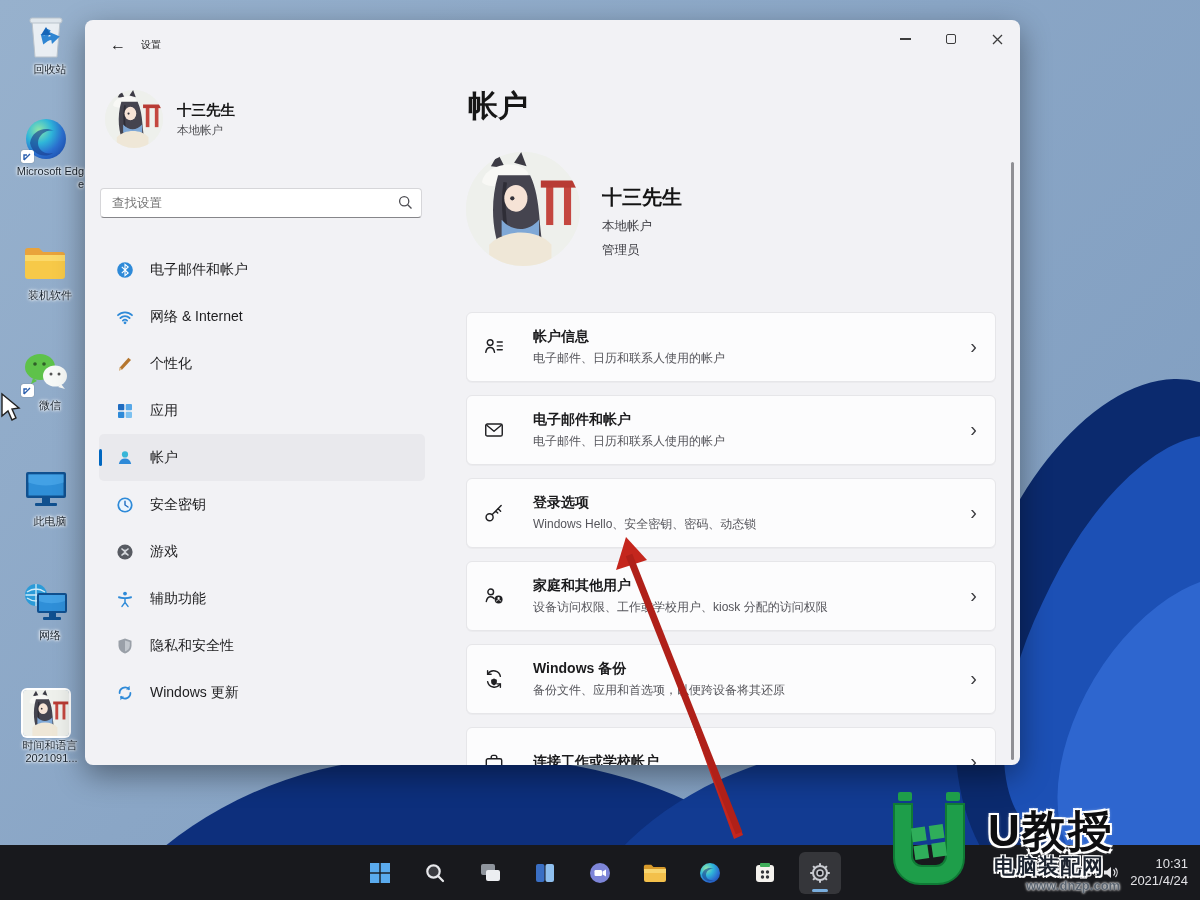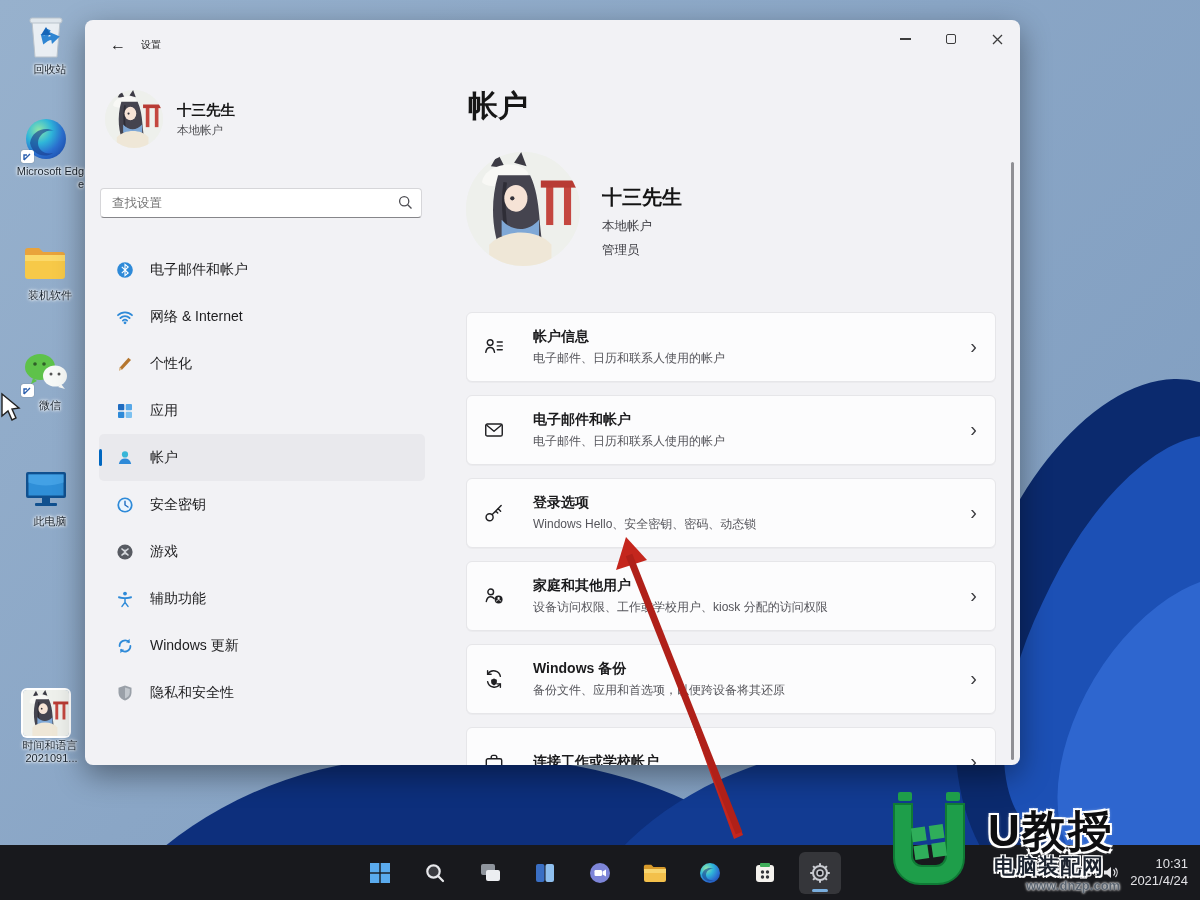--- a/index.html
+++ b/index.html
@@ -211,20 +211,34 @@
         <rect x="3" y="4" width="40" height="26" rx="2" fill="#10508f"></rect>
         <rect x="5.5" y="6.5" width="35" height="21" fill="#2f8fd8"></rect>
         <path d="M5.5 6.5 h35 v8 c-12 4 -24 4 -35 0 Z" fill="#49a5e8" opacity=".8"></path>
         <rect x="19" y="30" width="8" height="5" fill="#10508f"></rect>
         <rect x="12" y="35" width="22" height="3" rx="1" fill="#10508f"></rect>
       </svg>
     </div>
     <div class="lbl">此电脑</div>
   </div>
 
+  <div class="dicon" style="left:8px; top:580px">
+    <div class="art">
+      <svg width="46" height="44" viewBox="0 0 46 44">
+        <circle cx="13" cy="14" r="11" fill="#2b9bd8"></circle>
+        <path d="M4 11 c6 -4 12 -4 18 0 M4 17 c6 4 12 4 18 0 M13 3 v22 M2.5 14 h21" stroke="#cfeaf8" stroke-width="1.3" fill="none"></path>
+        <rect x="14" y="12" width="30" height="20" rx="2" fill="#10508f"></rect>
+        <rect x="16" y="14" width="26" height="16" fill="#2f8fd8"></rect>
+        <path d="M16 14 h26 v6 c-9 3 -18 3 -26 0 Z" fill="#49a5e8" opacity=".8"></path>
+        <rect x="26" y="32" width="7" height="4" fill="#10508f"></rect>
+        <rect x="20" y="36" width="18" height="3" rx="1" fill="#10508f"></rect>
+      </svg>
+    </div>
+    <div class="lbl">网络</div>
+  </div>
 
   <div class="dicon" style="left:8px; top:690px">
     <div class="art">
       <svg width="46" height="46" viewBox="0 0 64 64" style="border-radius:4px; box-shadow:0 0 0 2px #fff">
         <use href="#avatarArt"></use>
       </svg>
     </div>
     <div class="lbl">
       <span>时间和语言</span><br>
       <span>2021091...</span>
@@ -334,32 +348,32 @@
       </div>
       <div class="nav-item">
         <svg class="ni" viewBox="0 0 18 18">
           <circle cx="9" cy="3.6" r="1.9" fill="#2e8ad8"></circle>
           <path d="M2.8 7 c4.1 1.3 8.3 1.3 12.4 0 M9 8.2 v4.2 M9 12.4 l-3 4 M9 12.4 l3 4 M9 8.2 c-2 .3-4 .1-6.2-.6 M9 8.2 c2 .3 4 .1 6.2-.6" stroke="#2e8ad8" stroke-width="1.5" fill="none" stroke-linecap="round"></path>
         </svg>
         <span class="nl">辅助功能</span>
       </div>
       <div class="nav-item">
         <svg class="ni" viewBox="0 0 18 18">
+          <path d="M9 1.5 L15.5 3.8 V8.2 c0 4.2-2.7 7-6.5 8.3 C5.2 15.2 2.5 12.4 2.5 8.2 V3.8 Z" fill="#9aa0a8"></path>
+          <path d="M9 3.4 L13.8 5.1 V8.3 c0 3.1-2 5.2-4.8 6.3 Z" fill="#c2c7cd"></path>
+        </svg>
+        <span class="nl">隐私和安全性</span>
+      </div>
+      <div class="nav-item">
+        <svg class="ni" viewBox="0 0 18 18">
           <path d="M3.6 9 a5.4 5.4 0 019.3-3.8 M14.4 9 a5.4 5.4 0 01-9.3 3.8" stroke="#2e8ad8" stroke-width="1.8" fill="none" stroke-linecap="round"></path>
           <path d="M13.6 1.8 v3.6 h-3.6 Z" fill="#2e8ad8"></path>
           <path d="M4.4 16.2 v-3.6 h3.6 Z" fill="#2e8ad8"></path>
         </svg>
         <span class="nl">Windows 更新</span>
-      </div>
-      <div class="nav-item">
-        <svg class="ni" viewBox="0 0 18 18">
-          <path d="M9 1.5 L15.5 3.8 V8.2 c0 4.2-2.7 7-6.5 8.3 C5.2 15.2 2.5 12.4 2.5 8.2 V3.8 Z" fill="#9aa0a8"></path>
-          <path d="M9 3.4 L13.8 5.1 V8.3 c0 3.1-2 5.2-4.8 6.3 Z" fill="#c2c7cd"></path>
-        </svg>
-        <span class="nl">隐私和安全性</span>
       </div>
     </div>
 
     <div class="main-title">帐户</div>
 
     <div class="main-profile">
       <div class="av-l">
         <svg width="114" height="114" viewBox="0 0 64 64">
             <use href="#avatarArt"></use>
           </svg>

